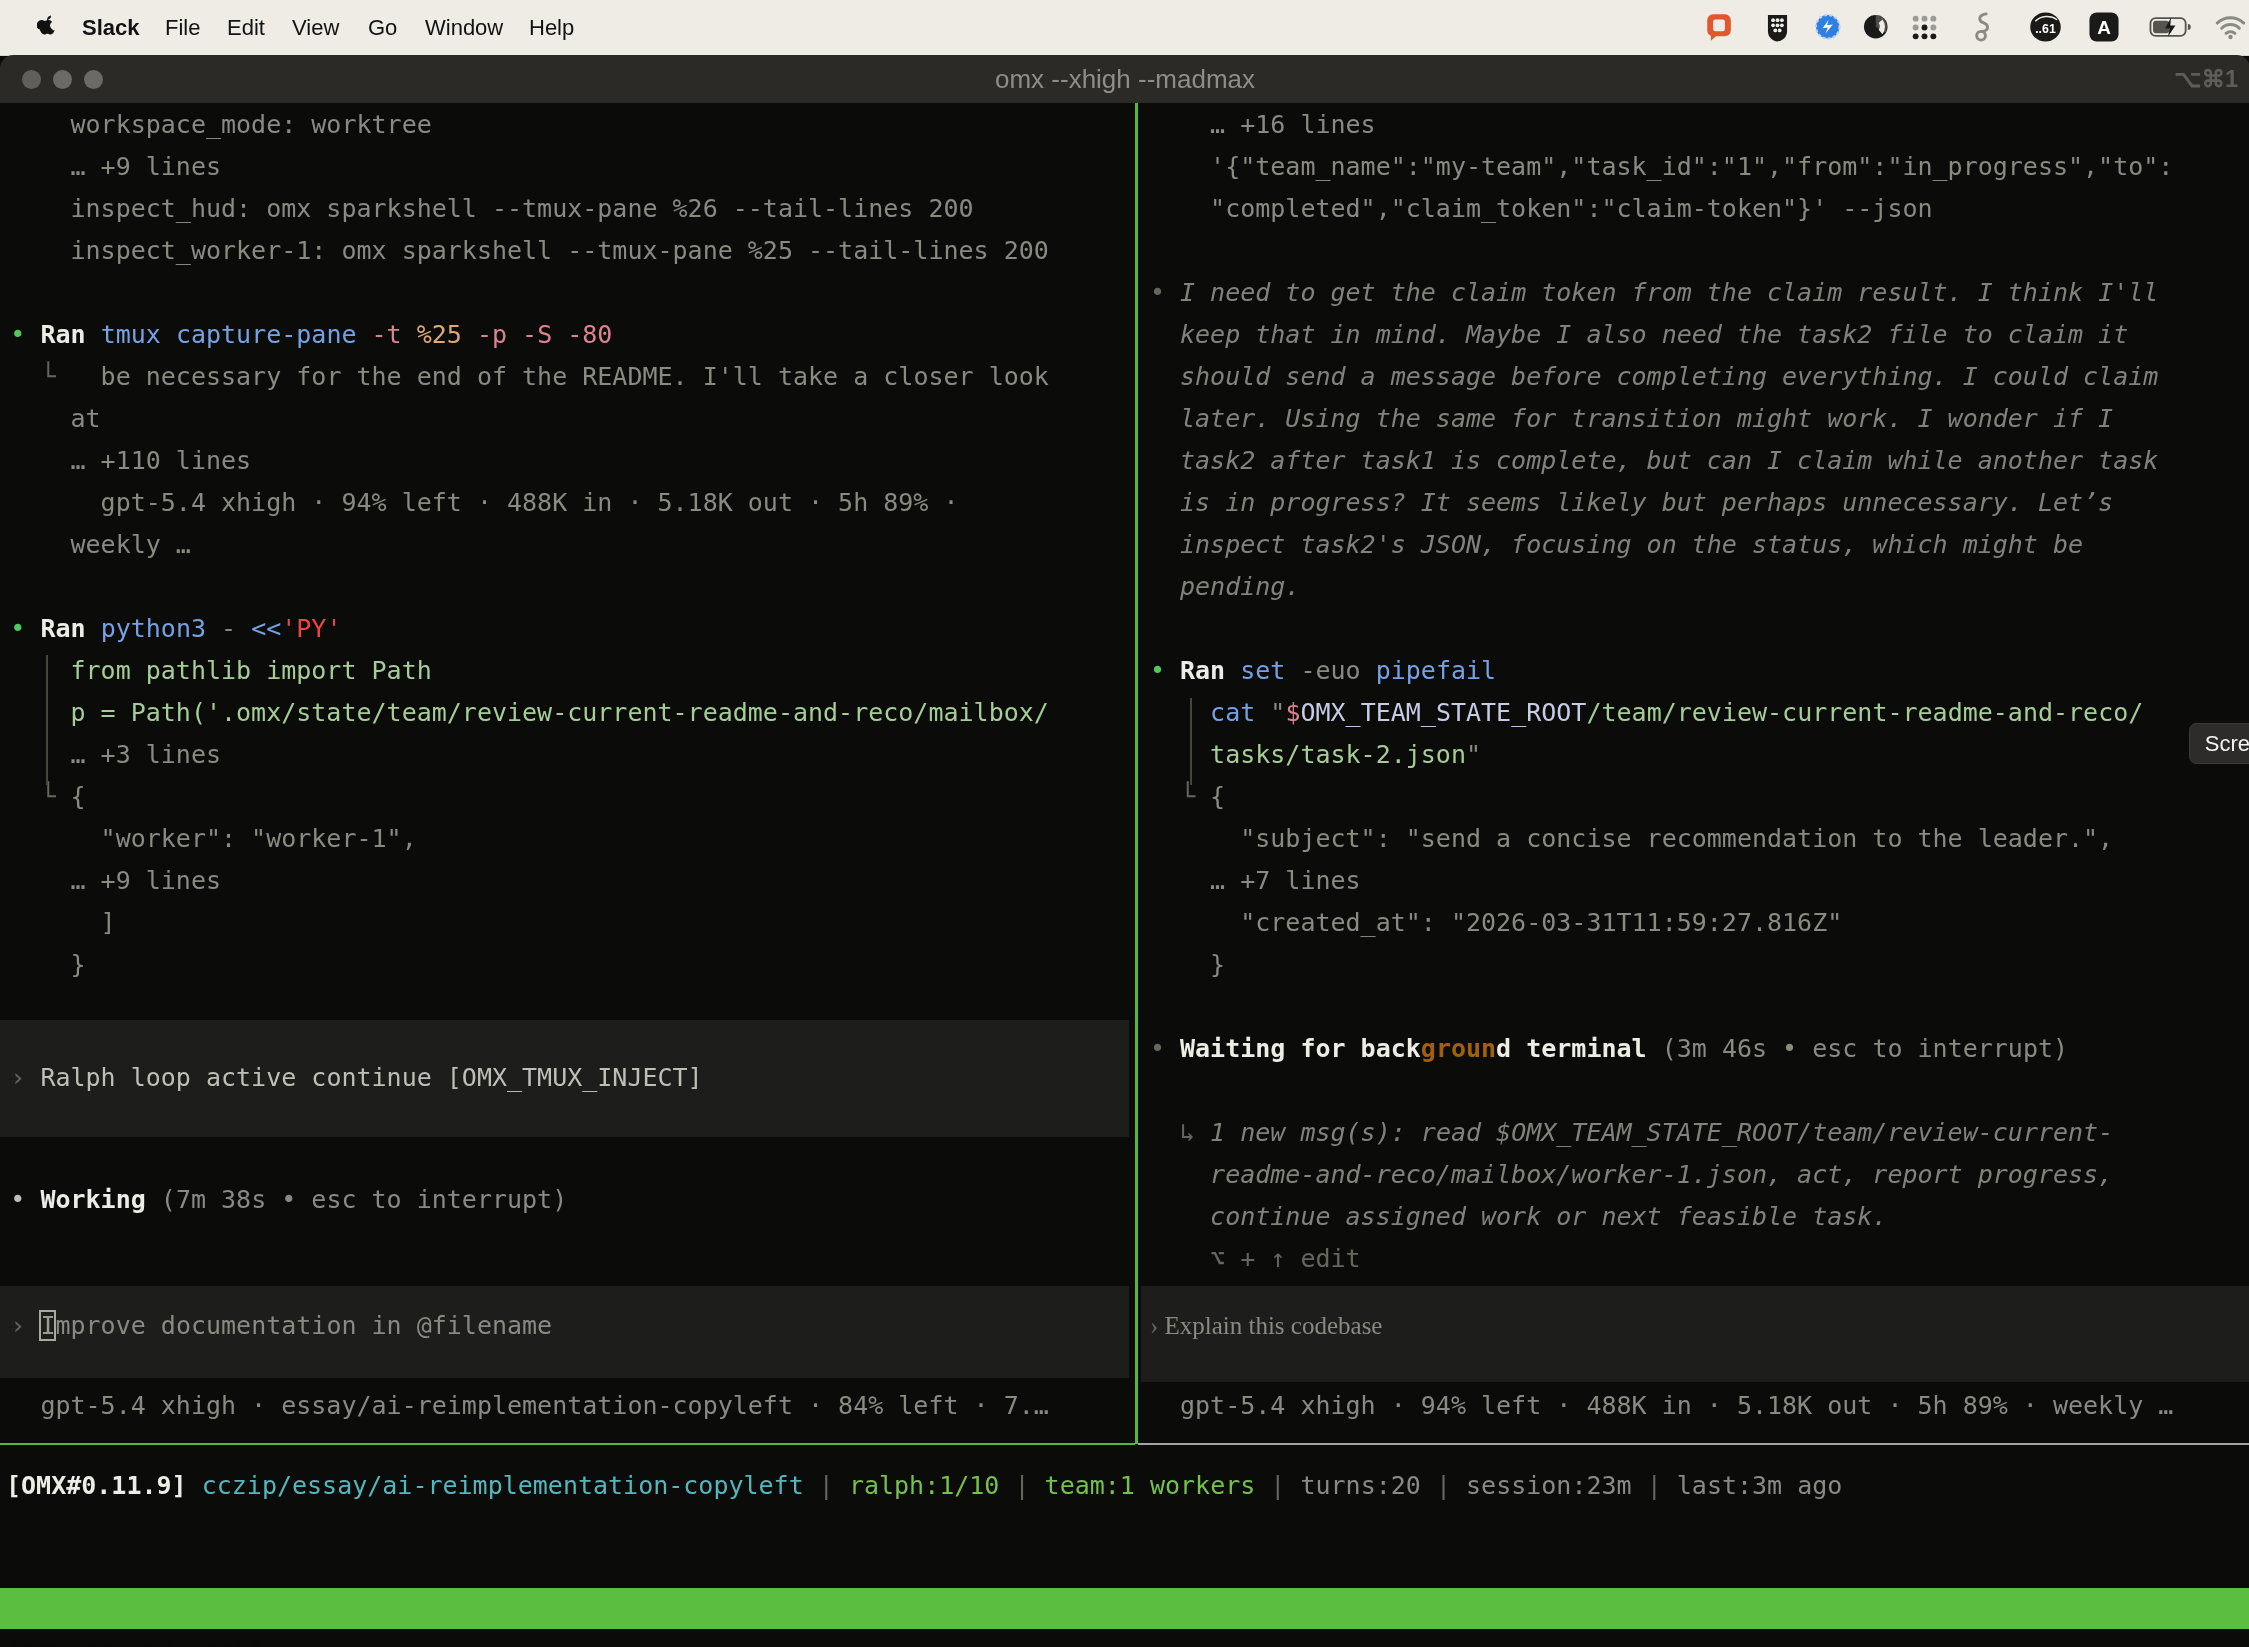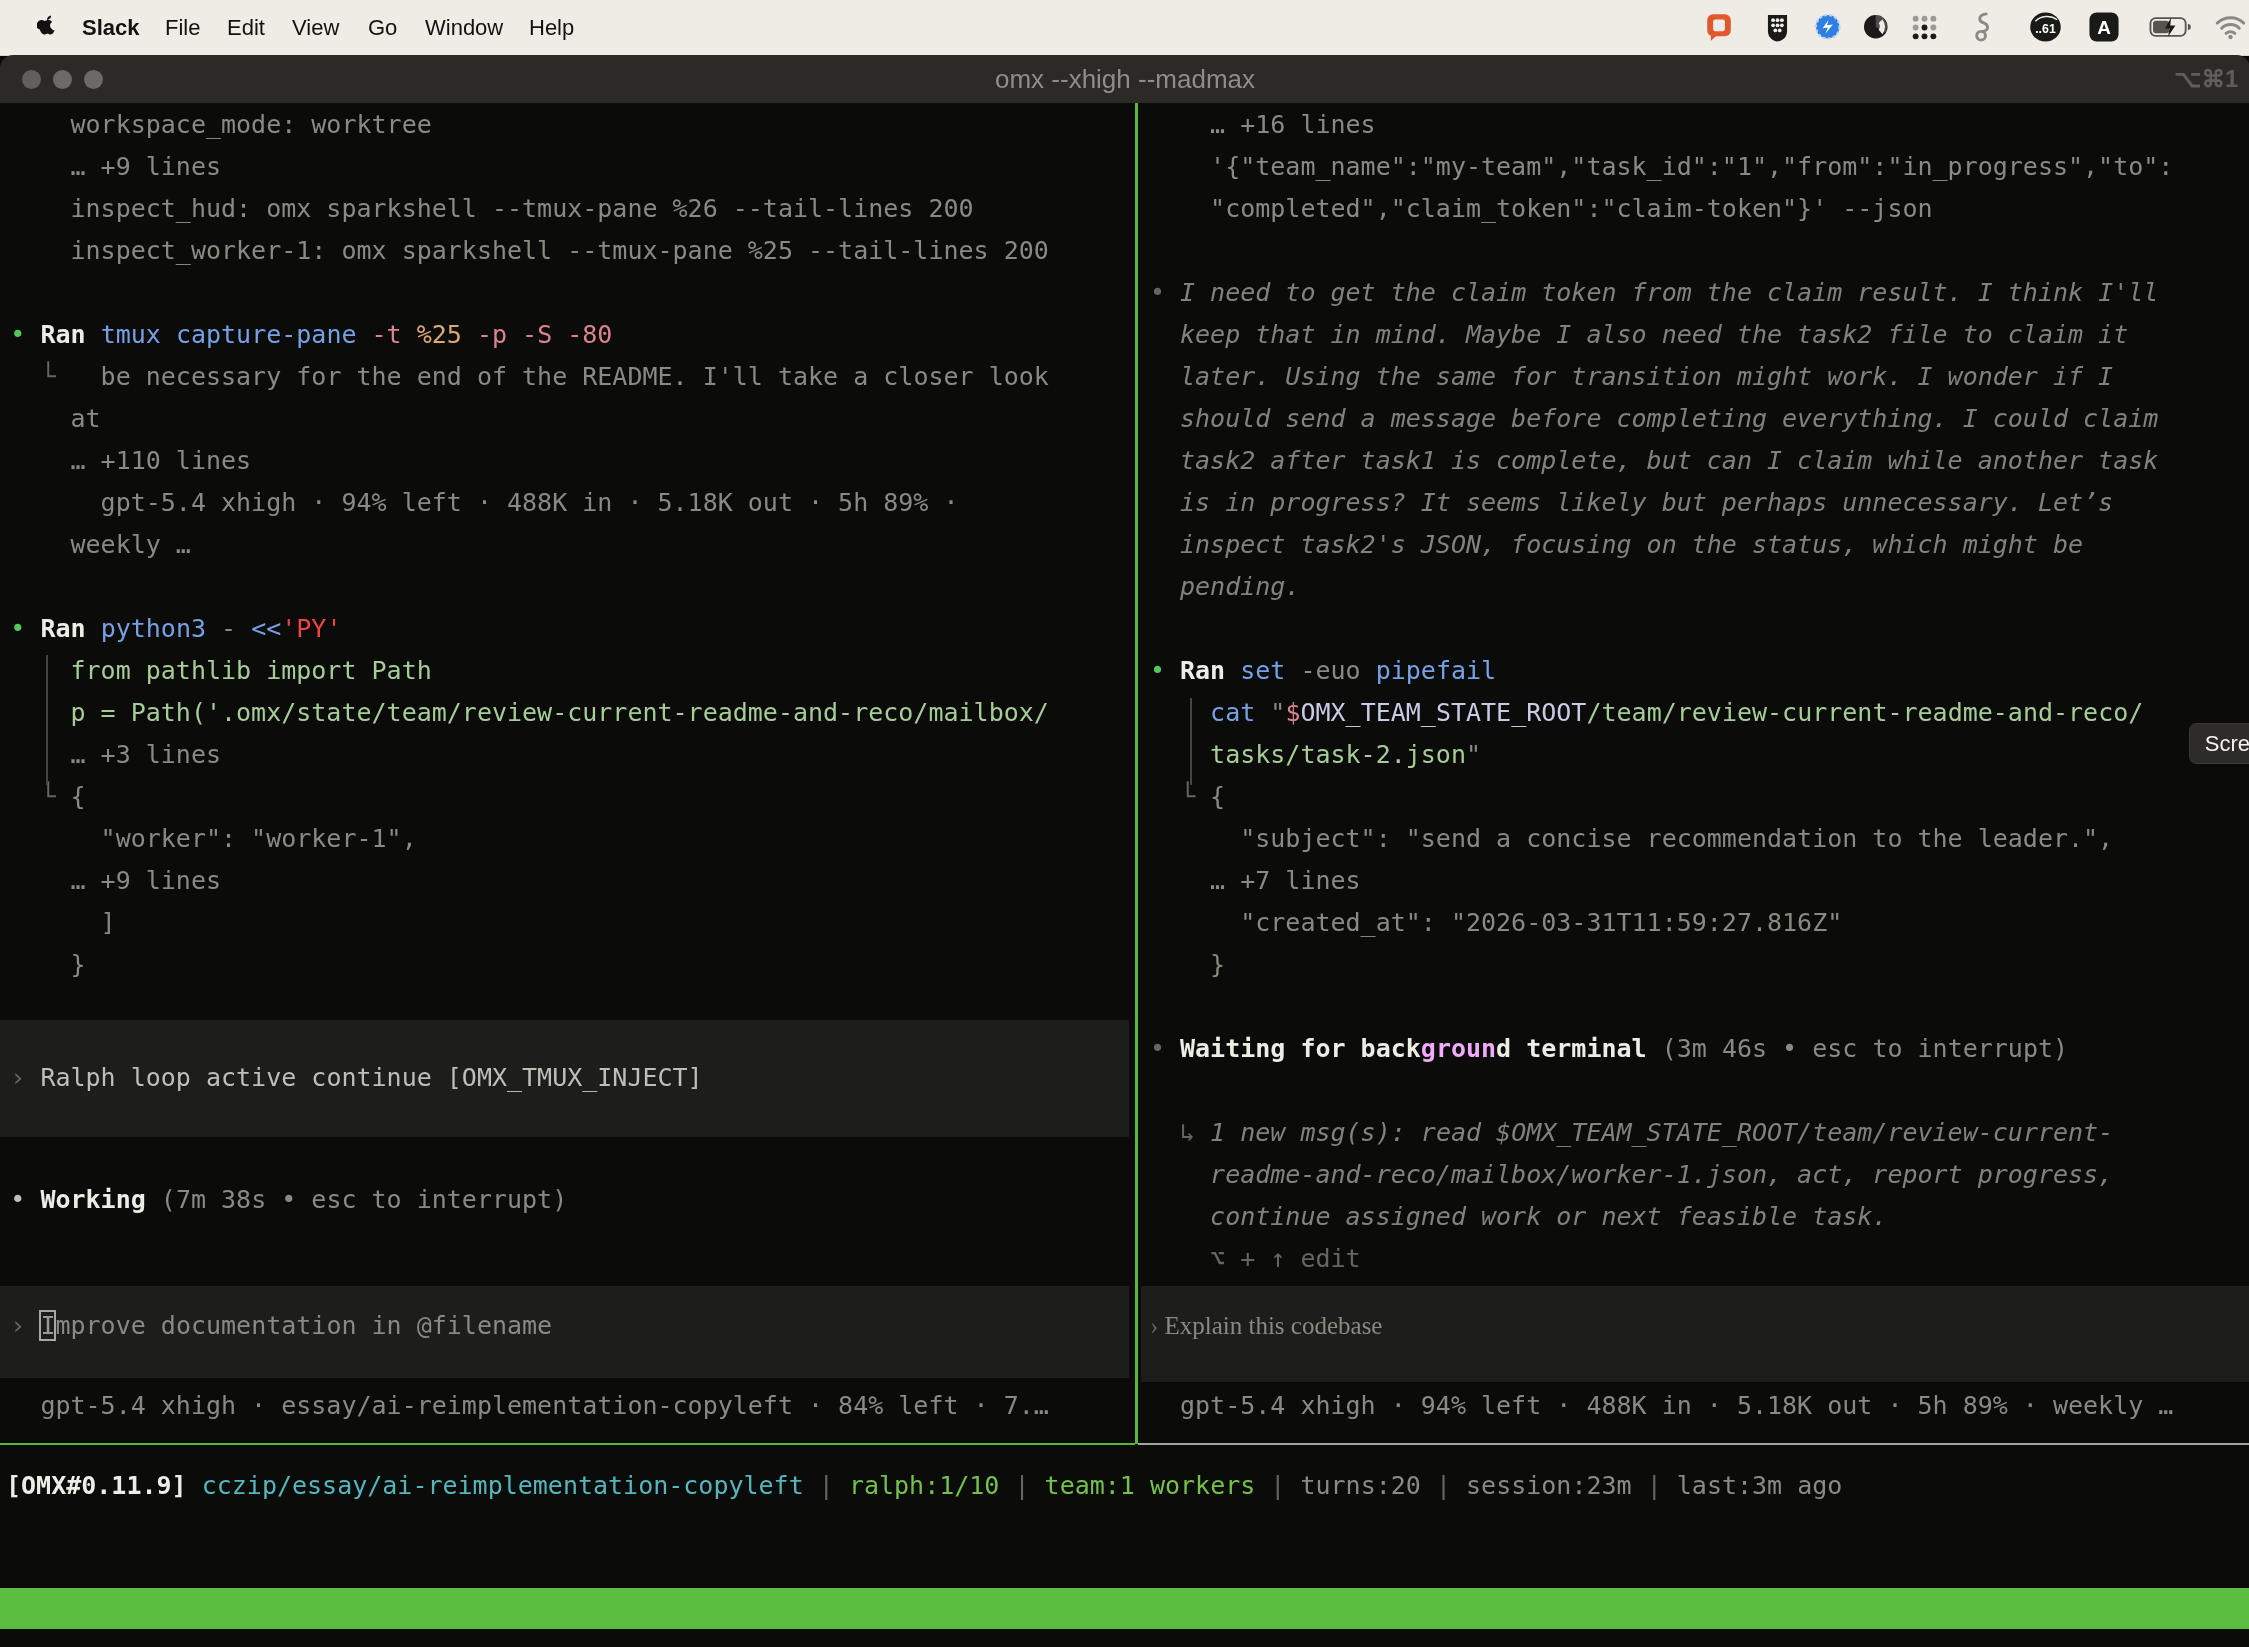--- a/index.html
+++ b/index.html
@@ -20,21 +20,21 @@
   
   .terminal{position:absolute;top:103px;left:0;width:2250px;height:1544px;background:#0B0B0A;font-family:"DejaVu Sans Mono",monospace;font-size:25px;}
   .row{height:42px;line-height:42px;white-space:pre;overflow:hidden;}
   .pane-lines{position:absolute;overflow:hidden;}
   .band{position:absolute;background:#1D1D1B;overflow:hidden;}
 
   .sg-g{color:#8A8A83}
   .sg-d{color:#66665F}
   .sg-l{color:#BFBFB8}
   .sg-w{color:#EDEDE6;font-weight:700}
-  .sg-shim{color:#f0abfc;font-weight:700}
+  .sg-shim{color:#a16207;font-weight:700}
   .sg-b{color:#76A1E4}
   .sg-p{color:#DB8490}
   .sg-o{color:#DCA878}
   .sg-v{color:#ef4444}
   .sg-c{color:#A6CD97}
   .sg-gn{color:#54C75C}
   .sg-i{color:#82827C;font-style:italic}
   .sg-lav{color:#C7CBE6}
   .sg-cy{color:#55B7BE}
   .sg-stg{color:#74C14B}
@@ -213,22 +213,22 @@
 
     <div class="divider"></div>
 
     <div class="pane-lines" style="left:1141px;top:0.7px;width:1109px;padding-left:8.9px;box-sizing:border-box;">
         <div class="row"><span class="sg-g">    … +16 lines</span></div>
         <div class="row"><span class="sg-g">    '{"team_name":"my-team","task_id":"1","from":"in_progress","to":</span></div>
         <div class="row"><span class="sg-g">    "completed","claim_token":"claim-token"}' --json</span></div>
         <div class="row">&nbsp;</div>
         <div class="row"><span class="sg-d">• </span><span class="sg-i">I need to get the claim token from the claim result. I think I'll</span></div>
         <div class="row"><span class="sg-i">  keep that in mind. Maybe I also need the task2 file to claim it</span></div>
+        <div class="row"><span class="sg-i">  should send a message before completing everything. I could claim</span></div>
         <div class="row"><span class="sg-i">  later. Using the same for transition might work. I wonder if I</span></div>
-        <div class="row"><span class="sg-i">  should send a message before completing everything. I could claim</span></div>
         <div class="row"><span class="sg-i">  task2 after task1 is complete, but can I claim while another task</span></div>
         <div class="row"><span class="sg-i">  is in progress? It seems likely but perhaps unnecessary. Let’s</span></div>
         <div class="row"><span class="sg-i">  inspect task2's JSON, focusing on the status, which might be</span></div>
         <div class="row"><span class="sg-i">  pending.</span></div>
         <div class="row">&nbsp;</div>
         <div class="row"><span class="sg-gn">• </span><span class="sg-w">Ran </span><span class="sg-b">set </span><span class="sg-g">-euo </span><span class="sg-b">pipefail</span></div>
         <div class="row"><span class="sg-b">    cat </span><span class="sg-g">"</span><span class="sg-p">$</span><span class="sg-lav">OMX_TEAM_STATE_ROOT</span><span class="sg-c">/team/review-current-readme-and-reco/</span></div>
         <div class="row"><span class="sg-c">    tasks/task-2.json</span><span class="sg-g">"</span></div>
         <div class="row"><span class="sg-d">  └ </span><span class="sg-g">{</span></div>
         <div class="row"><span class="sg-g">      "subject": "send a concise recommendation to the leader.",</span></div>

